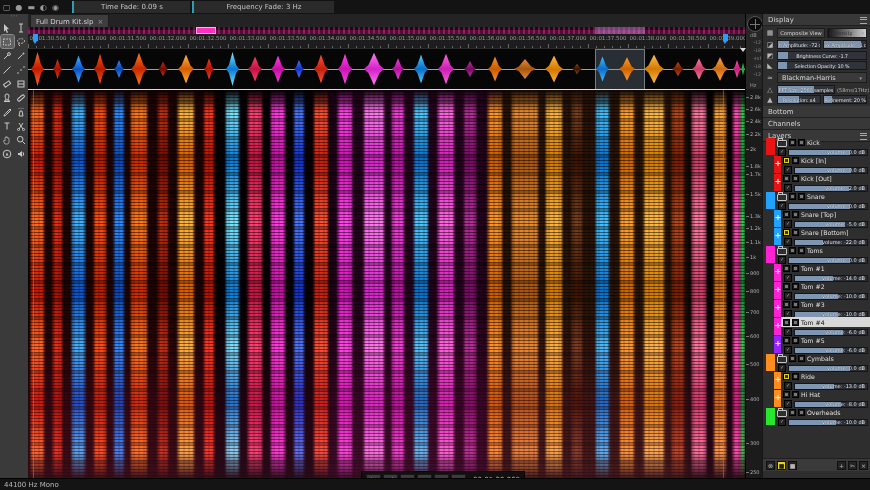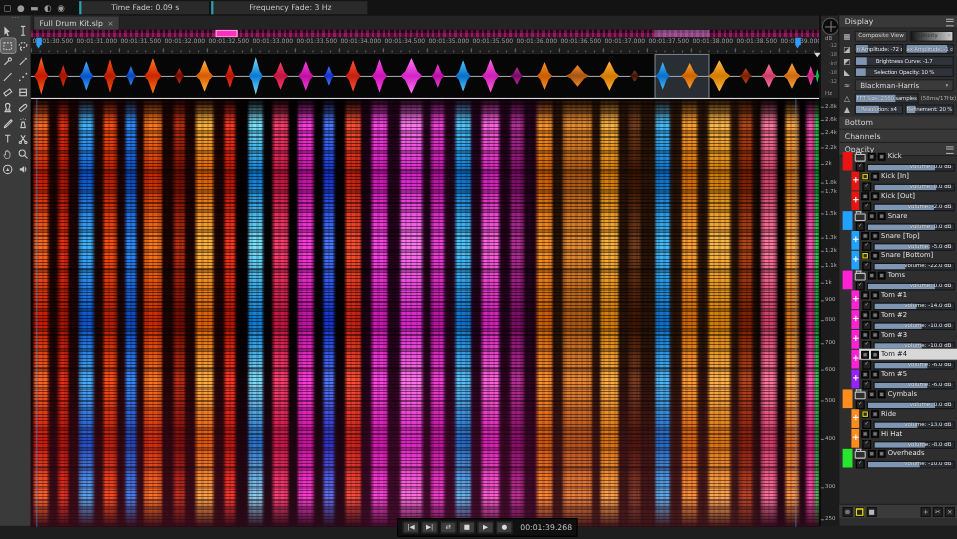--- a/index.html
+++ b/index.html
@@ -580,21 +580,21 @@
       <div class="txt">Refinement: 20 %</div>
     </div>
 
     <div class="abs phead" style="top:92px;">
       <span>Bottom</span>
     </div>
     <div class="abs phead" style="top:104px;">
       <span>Channels</span>
     </div>
     <div class="abs phead" style="top:112px;margin-top:4px;">
-      <span>Opacity</span>
+      <span>Layers</span>
       <span class="burger"></span>
     </div>
 
     <div class="abs" id="layerlist">
         <div class="lblock" style="top: 0px;">
           <div class="swatch" style="left: 3px; width: 9px; background: rgb(232, 20, 20);"></div>
           <div class="lnrow" style="left: 14px; right: 2px;">
             <span class="folder"></span>
             <span class="lbtn ">
               <i></i>
@@ -975,14 +975,17 @@
     <span id="t-btns" style="order:1;display:flex;gap:2px;">
         <span class="tbtn">|◀</span>
         <span class="tbtn">▶|</span>
         <span class="tbtn">⇄</span>
         <span class="tbtn">■</span>
         <span class="tbtn">▶</span>
         <span class="tbtn">●</span>
       </span>
   </div>
 
+  <div class="abs" id="statusbar">
+    <span>44100 Hz Mono</span>
+  </div>
 
 </div>
 
 </body></html>

